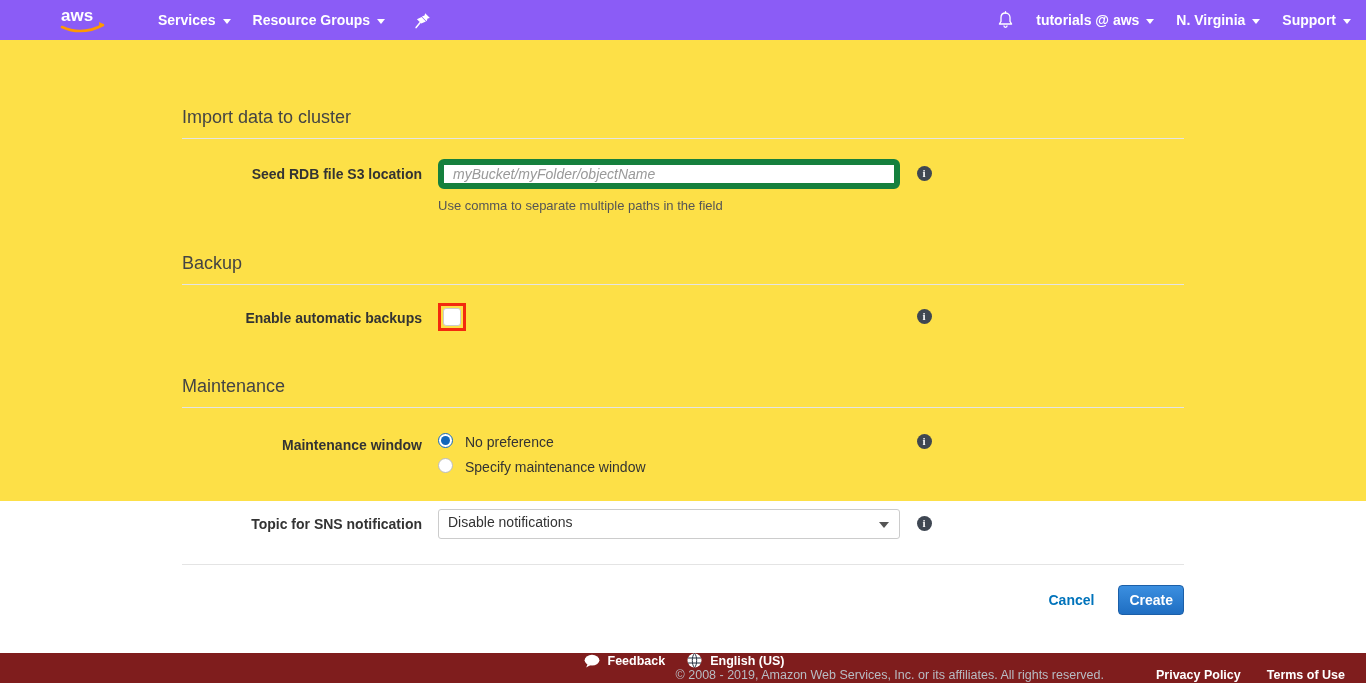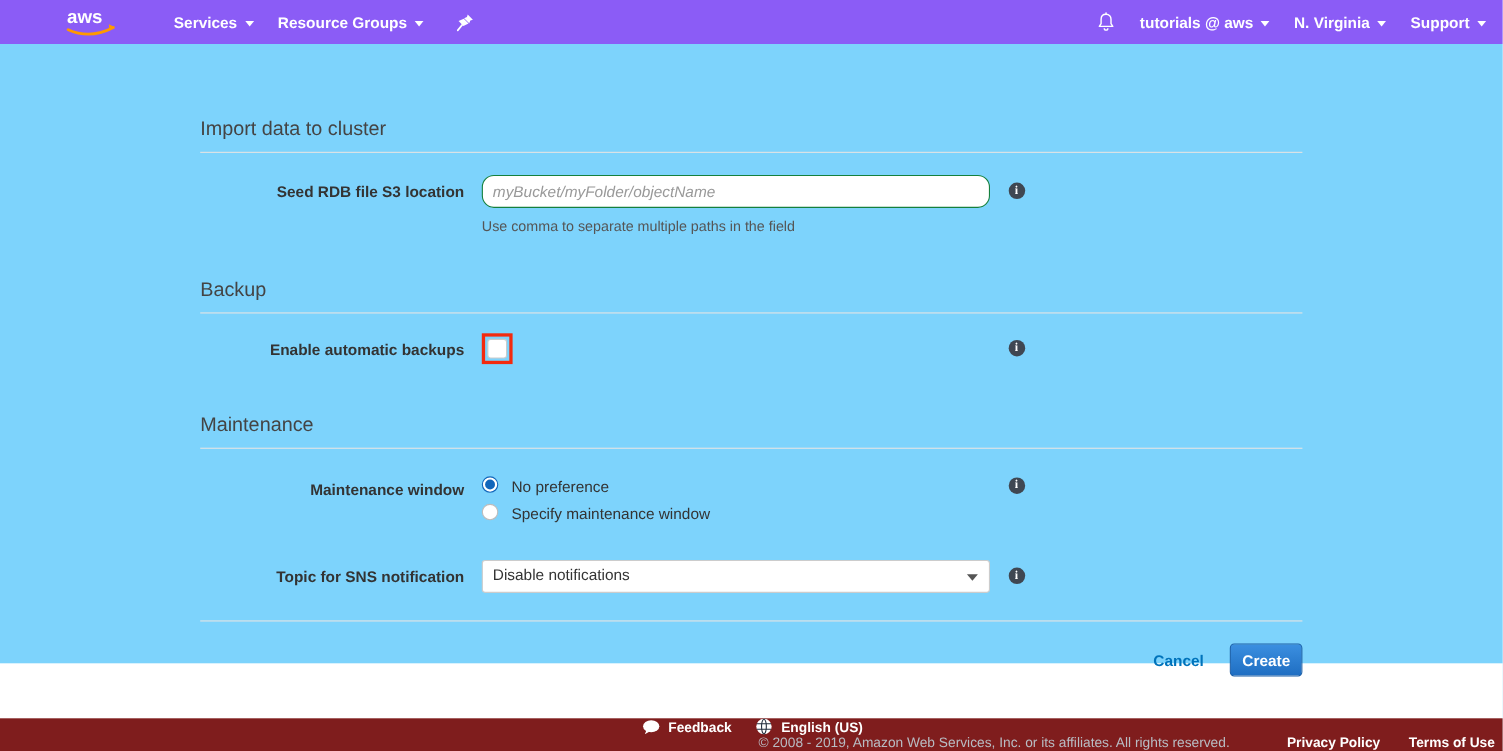--- a/index.html
+++ b/index.html
@@ -50,22 +50,22 @@
     margin-left: auto; display: flex; align-items: center; height: 40px;
     padding-right: 4px;
     justify-content: center;
   }
   .bell { display:flex; align-items:center; justify-content:center; width:40px; height:40px; cursor:pointer;}
 
   
   .content {
     position: absolute;
     top: 40px; left: 0;
-    width: 1366px; height: 563px;
-    background: #7dd3fc;
+    width: 1366px; height: 461px;
+    background: #fde047;
   }
   .panel {
     position: absolute;
     left: 182px; top: 0;
     width: 1002px;
   }
   .section-title {
     font-size: 18px;
     color: #444444;
     font-weight: normal;
@@ -89,22 +89,22 @@
     color: #333333;
     line-height: 30px;
     white-space: nowrap;
     flex: 0 0 auto;
   }
   .form-control { flex: 0 0 auto; width: 462px; }
   .form-info { flex: 0 0 auto; width: 48px; display: flex; justify-content: center; padding-top: 7px; }
 
   .text-input {
     width: 462px; height: 30px;
-    border: 1px solid #15803d;
-    border-radius: 11px;
+    border: 6px solid #15803d;
+    border-radius: 6px;
     background: #ffffff;
     font-size: 14px;
     color: #333333;
     padding: 8px 9px;
     outline: none;
     font-family: "Liberation Sans", sans-serif;
   }
   .text-input::placeholder { color: #999999; font-style: italic; }
   .helper-text {
     font-size: 13px;
@@ -231,21 +231,21 @@
   .footer-link {
     display: flex; align-items: center;
     color: #ffffff; font-weight: bold;
     margin-right: 22px;
     cursor: pointer;
     white-space: nowrap;
   }
   .footer-link .fglyph { margin-right: 8px; display: flex; align-items: center; }
   .footer-right {
     margin-left: auto; display: flex; align-items: center;
-    padding-right: 7px;
+    padding-right: 21px;
   }
   .copyright { color: #b8bcc3; font-size: 12.5px; margin-right: 26px; white-space: nowrap; }
   .footer-right .footer-link { margin-right: 0; margin-left: 26px; }
 </style>
 </head>
 <body>
 
 <div class="topnav">
 
   <div class="aws-logo">

